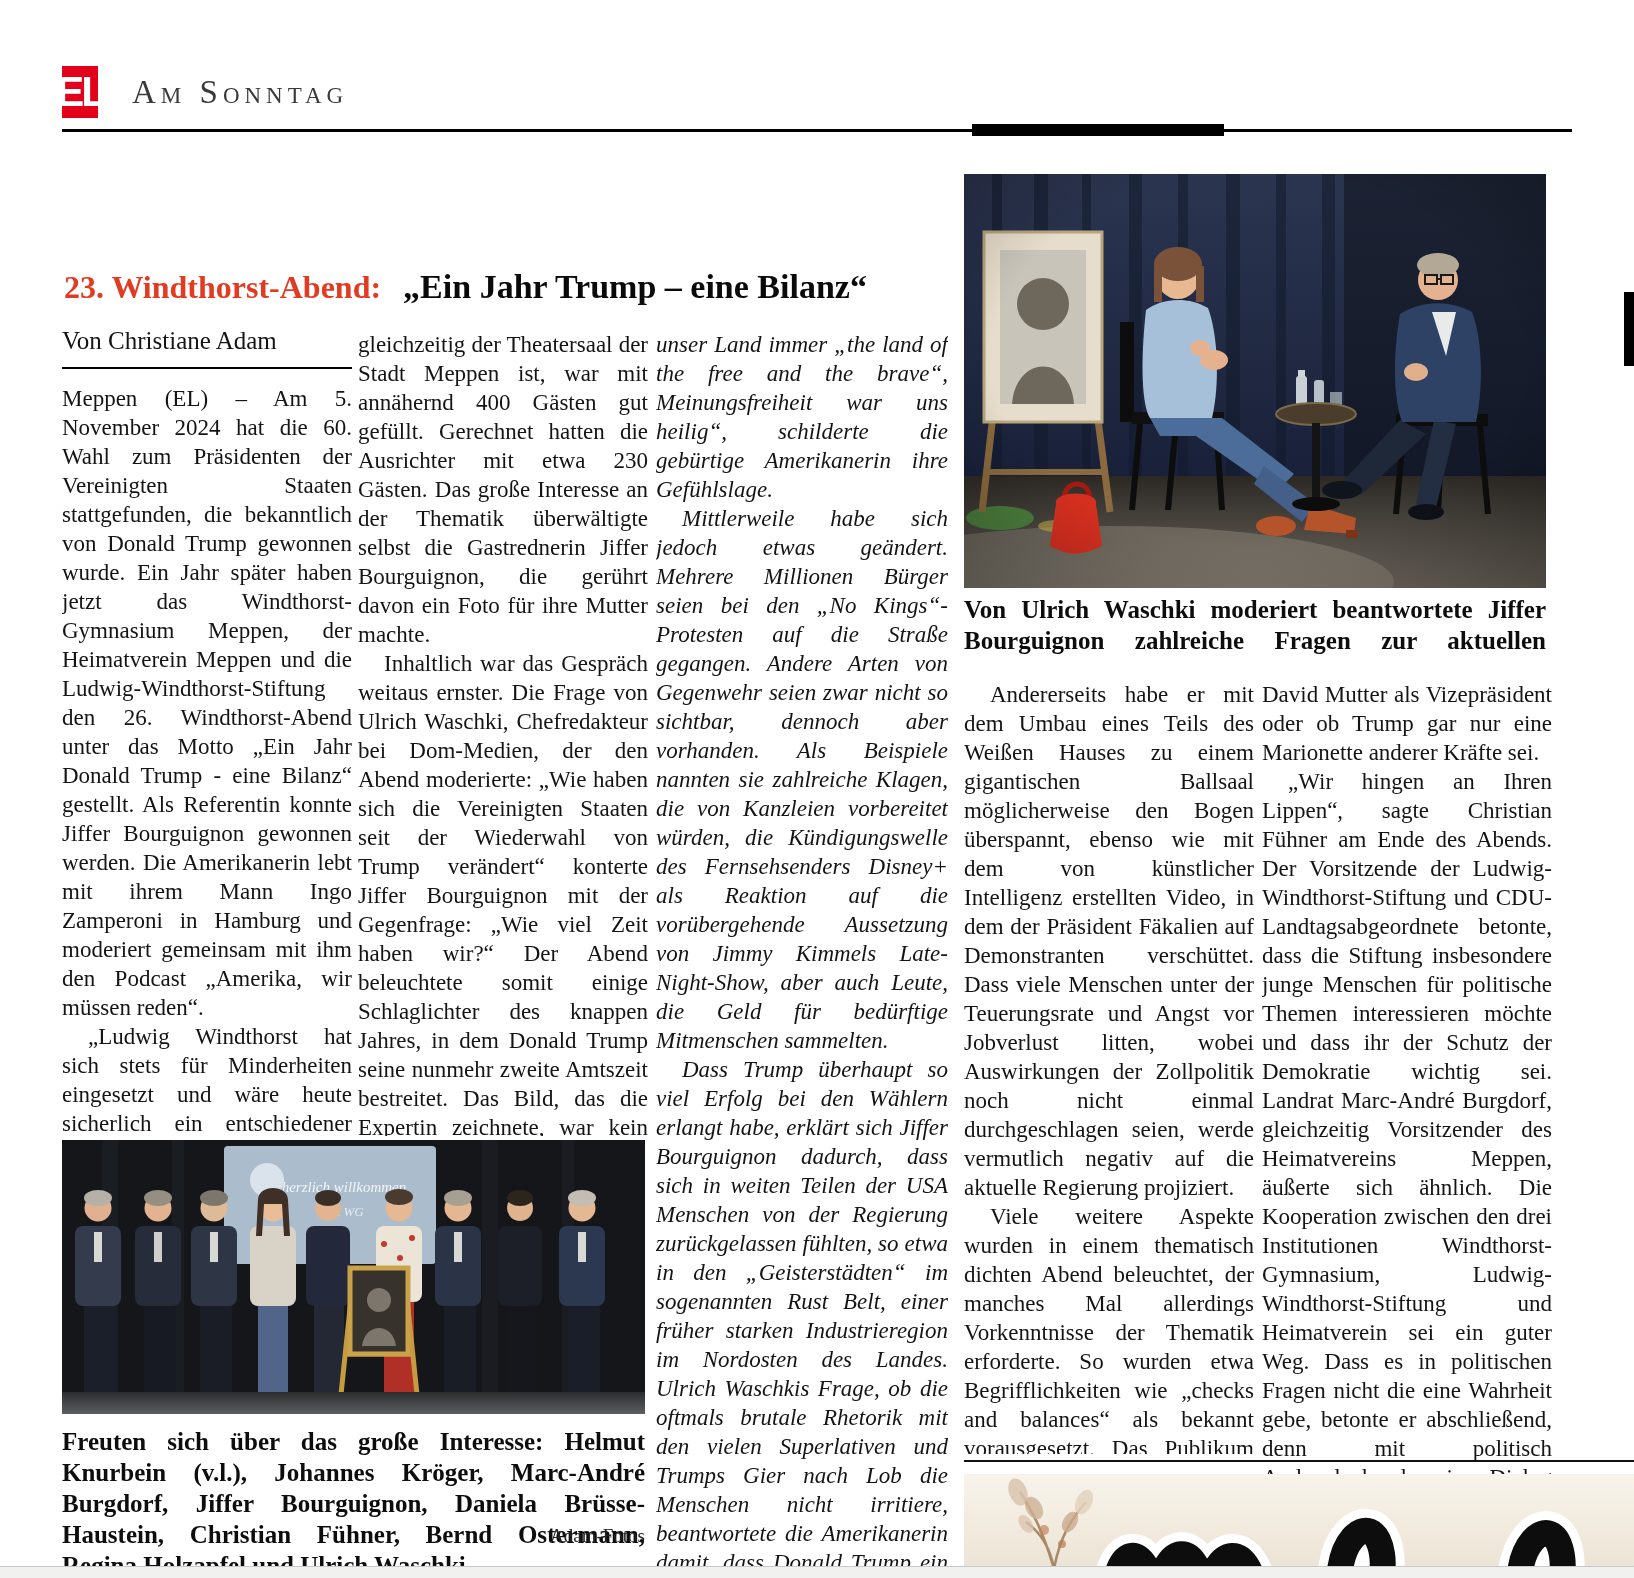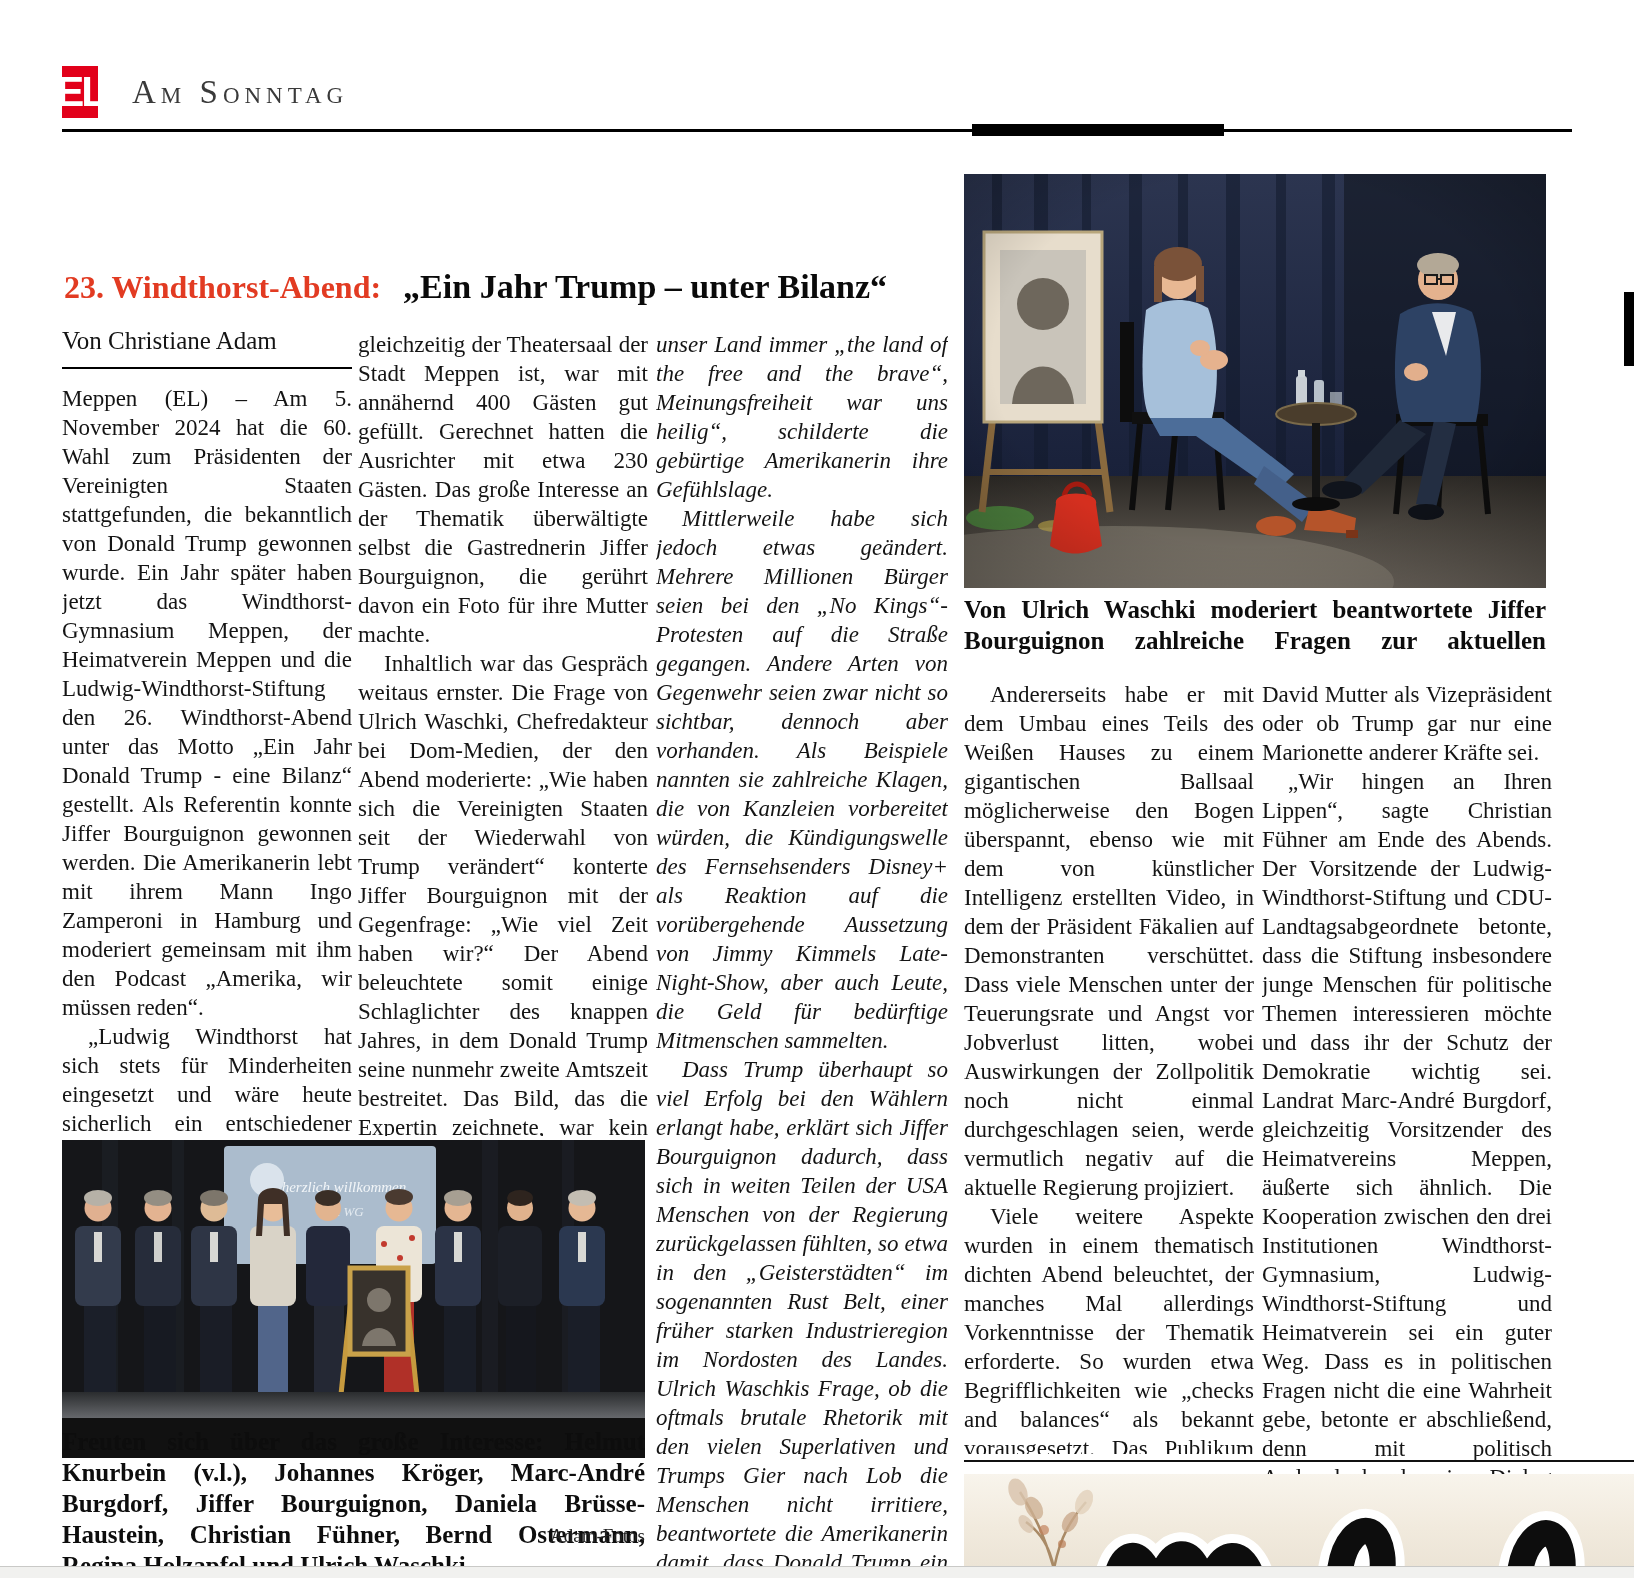--- a/index.html
+++ b/index.html
@@ -35,21 +35,21 @@
   .lead { font-weight:normal; }
   #col1 { left:62px;  top:326px; height:812px; }
   #col2 { left:358px; top:330px; height:806px; }
   #col3 { left:656px; top:330px; width:292px; height:1244px;font-style:italic; }
   #col4 { left:964px; top:680px; height:774px; }
   #col5 { left:1262px; top:680px; height:860px; }
 
   
   .photo { position:absolute; overflow:hidden; background:#111; }
   #photo-stage { left:964px; top:174px; width:582px; height:414px; }
-  #photo-group { left:62px;  top:1140px; width:583px; height:318px;text-align:center; }
+  #photo-group { left:62px;  top:1140px; width:583px; height:274px;text-align:center; }
   .photo svg { display:block; }
 
   
   .caption { position:absolute; font-weight:bold; font-size:25px; line-height:31px;
              text-align:justify; color:#0d0d0d; }
   #caption-stage { left:964px; top:594px; width:582px; height:66px; overflow:hidden; }
   #caption-group { left:62px; top:1426px; width:583px; height:128px; }
   .credit { position:absolute; right:0; bottom:3px; font-weight:normal; font-size:19px; color:#222; }
 
   
@@ -66,21 +66,21 @@
 
   <div class="logo-box">
     <span class="logo-text">EL</span>
   </div>
   <div class="tagline">Am Sonntag</div>
   <div class="rule-top"></div>
   <div class="bar-thick"></div>
   <div class="edge-mark"></div>
 
   <div class="kicker">
-    <span class="kicker-label">23. Windthorst-Abend:</span><span class="kicker-title">„Ein Jahr Trump – unter Bilanz“</span>
+    <span class="kicker-label">23. Windthorst-Abend:</span><span class="kicker-title">„Ein Jahr Trump – eine Bilanz“</span>
   </div>
 
   <div class="col" id="col1">
     <div class="byline">Von Christiane Adam</div>
     <p class="lead">Meppen (EL) – Am 5. November 2024 hat die 60. Wahl zum Präsidenten der Vereinigten Staaten stattgefunden, die bekanntlich von Donald Trump gewonnen wurde. Ein Jahr später haben jetzt das Windthorst-Gymnasium Meppen, der Heimatverein Meppen und die Ludwig-Windthorst-Stiftung den 26. Windthorst-Abend unter das Motto „Ein Jahr Donald Trump - eine Bilanz“ gestellt. Als Referentin konnte Jiffer Bourguignon gewonnen werden. Die Amerikanerin lebt mit ihrem Mann Ingo Zamperoni in Hamburg und moderiert gemeinsam mit ihm den Podcast „Amerika, wir müssen reden“.</p>
     <p class="indent">„Ludwig Windthorst hat sich stets für Minderheiten eingesetzt und wäre heute sicherlich ein entschiedener Gegner der Politik von Donald Trump“, zeigte sich die Schulleiterin des Windthorst-Gymnasiums Daniela Brüsse-Haustein bei der Begrüßung in der Schulaula überzeugt. Die Aula, die</p>
   </div>
 
   <div class="col" id="col2">
     <p>gleichzeitig der Theatersaal der Stadt Meppen ist, war mit annähernd 400 Gästen gut gefüllt. Gerechnet hatten die Ausrichter mit etwa 230 Gästen. Das große Interesse an der Thematik überwältigte selbst die Gastrednerin Jiffer Bourguignon, die gerührt davon ein Foto für ihre Mutter machte.</p>

